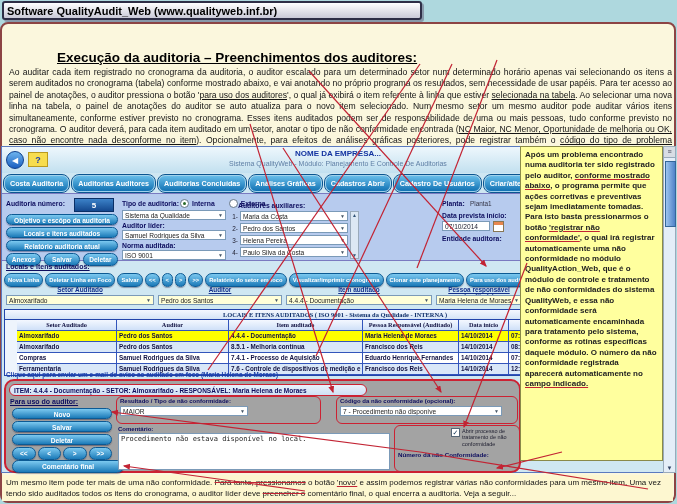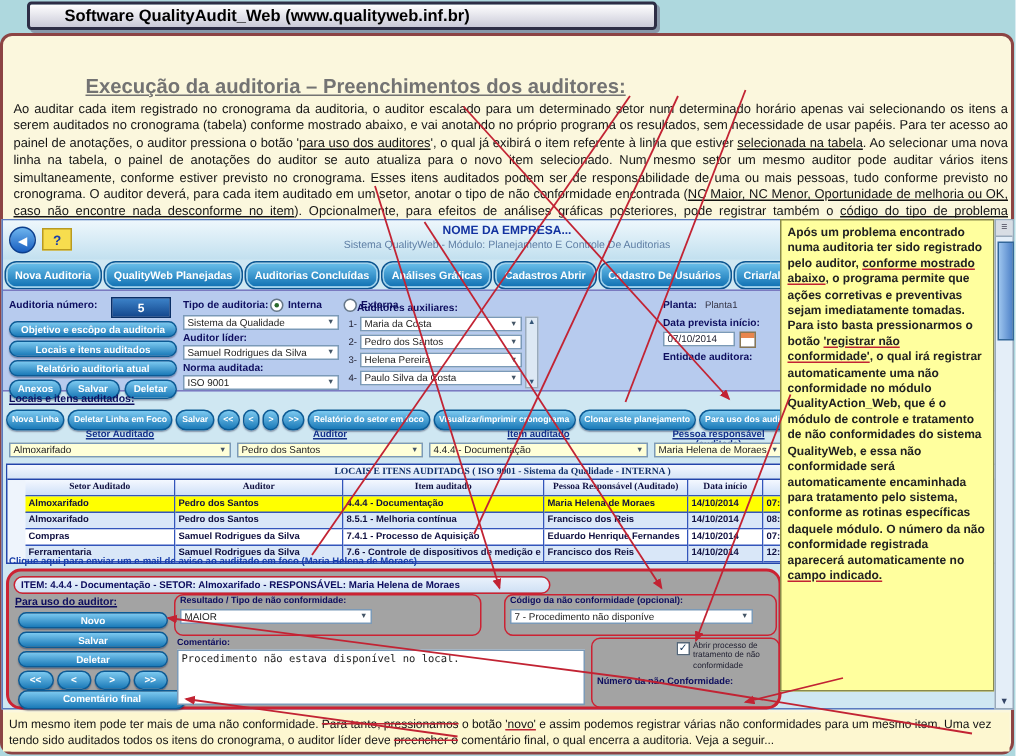--- a/index.html
+++ b/index.html
@@ -1,21 +1,21 @@
 <!DOCTYPE html>
 <html><head>
 <meta charset="utf-8">
 <style>
   html,body{margin:0;padding:0;}
   .page{position:relative;width:677px;height:504px;background:#aed8de;font-family:"Liberation Sans",sans-serif;overflow:hidden;}
   
-  .titlebar{position:absolute;left:18px;top:1px;width:420px;height:19px;background:linear-gradient(#ffffff,#cacad8);border:2px solid #2e2e46;border-radius:3px;box-sizing:border-box;display:flex;align-items:center;padding:0 23px;font-weight:bold;font-size:11px;color:#000;box-shadow:2px 2px 0 #8899aa;}
+  .titlebar{position:absolute;left:2px;top:1px;width:420px;height:19px;background:linear-gradient(#ffffff,#cacad8);border:2px solid #2e2e46;border-radius:3px;box-sizing:border-box;display:flex;align-items:center;padding:0 3px;font-weight:bold;font-size:11px;color:#000;box-shadow:2px 2px 0 #8899aa;}
   
   .main{position:absolute;left:0px;top:22px;width:676px;height:481px;background:#fbf7dd;border:2px solid #8c4444;border-radius:8px;box-sizing:border-box;}
-  .heading{position:absolute;left:7px;top:26px;font-size:13.5px;font-weight:bold;color:#737373;text-decoration:underline;white-space:nowrap;padding-left:48px;}
+  .heading{position:absolute;left:7px;top:26px;font-size:13.5px;font-weight:bold;color:#000000;text-decoration:underline;white-space:nowrap;padding-left:48px;}
   .intro{position:absolute;left:7px;top:43px;width:663px;font-size:8.6px;line-height:11.4px;color:#141414;text-align:justify;}
   .u{text-decoration:underline;}
   .ur{text-decoration:underline;text-decoration-color:#c22333;}
   .st{text-decoration:line-through;text-decoration-color:#c22333;}
   
   .app{position:absolute;left:1px;top:146px;width:674px;height:327px;background:#cfe7f2;border:1px solid #5a7abf;box-sizing:border-box;}
   .apphead{position:absolute;left:0;top:0;width:100%;height:26px;background:linear-gradient(#eef7fc,#c2e0ef);}
   .backbtn{position:absolute;left:4px;top:4px;width:16px;height:16px;border-radius:50%;background:linear-gradient(#6db4ee,#1a5fc0);border:1px solid #0c3e8c;color:#fff;font-size:8px;display:flex;align-items:center;justify-content:center;cursor:pointer;}
   .helpbtn{position:absolute;left:26px;top:5px;width:18px;height:13px;background:#f7dd4e;border:1px solid #b99a20;color:#1a3faa;font-weight:bold;font-size:9px;display:flex;align-items:center;justify-content:center;cursor:pointer;}
   .company{position:absolute;left:0;top:2px;width:100%;text-align:center;font-size:8px;font-weight:bold;color:#1333a0;}
@@ -107,22 +107,22 @@
     <div class="apphead">
       <div class="backbtn">
           <span>◀</span>
         </div>
       <div class="helpbtn">?</div>
       <div class="company">NOME DA EMPRESA...</div>
       <div class="subtitle">Sistema QualityWeb - Módulo: Planejamento E Controle De Auditorias</div>
     </div>
 
     <div class="tabbar">
-        <div class="tab">Nova Auditoria</div>
-        <div class="tab">QualityWeb Planejadas</div>
+        <div class="tab">Costa Auditoria</div>
+        <div class="tab">Auditorias Auditores</div>
         <div class="tab">Auditorias Concluídas</div>
         <div class="tab">Análises Gráficas</div>
         <div class="tab">Cadastros Abrir</div>
         <div class="tab">Cadastro De Usuários</div>
         <div class="tab">Criar/alterar senhas</div>
       </div>
 
     <div class="formpanel">
       <div class="flbl" style="left:4px;top:6px;">Auditoria número:</div>
       <div class="numbox">5</div>

